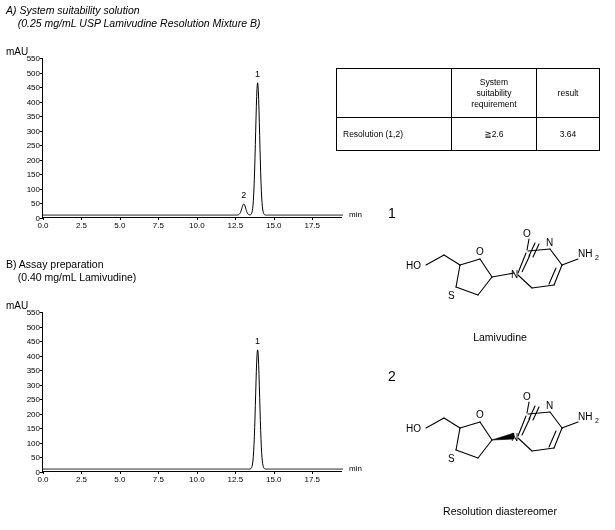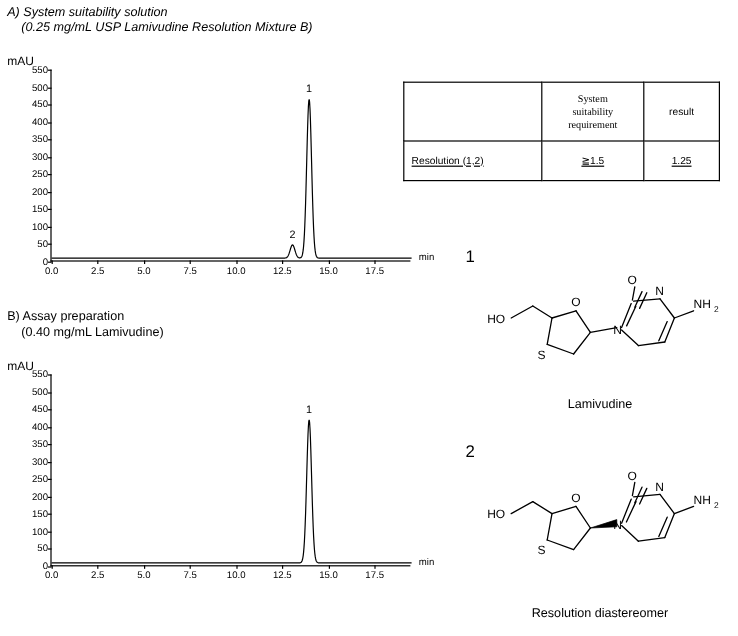--- a/index.html
+++ b/index.html
@@ -107,21 +107,21 @@
     line-height: 11px;
   }
   #result-table td.left {
     text-align: left;
     padding-left: 6px;
   }
   .col-a { width: 104px; }
   .col-b { width: 76px; }
   .col-c { width: 54px; }
   .hrow { height: 42px; }
-  .drow { height: 26px; text-decoration: underline; }
+  .drow { height: 26px; }
 
   
   .struct-num {
     position: absolute;
     font-size: 14px;
   }
   #num-1 { left: 388px; top: 205px; }
   #num-2 { left: 388px; top: 368px; }
   .struct-name {
     position: absolute;
@@ -244,29 +244,29 @@
         <path d="M0.00 157.09 L0.33 157.09 L0.67 157.09 L1.00 157.09 L1.33 157.09 L1.67 157.09 L2.00 157.09 L2.33 157.09 L2.67 157.09 L3.00 157.09 L3.33 157.09 L3.67 157.09 L4.00 157.09 L4.33 157.09 L4.67 157.09 L5.00 157.09 L5.33 157.09 L5.67 157.09 L6.00 157.09 L6.33 157.09 L6.67 157.09 L7.00 157.09 L7.33 157.09 L7.67 157.09 L8.00 157.09 L8.33 157.09 L8.67 157.09 L9.00 157.09 L9.33 157.09 L9.67 157.09 L10.00 157.09 L10.33 157.09 L10.67 157.09 L11.00 157.09 L11.33 157.09 L11.67 157.09 L12.00 157.09 L12.33 157.09 L12.67 157.09 L13.00 157.09 L13.33 157.09 L13.67 157.09 L14.00 157.09 L14.33 157.09 L14.67 157.09 L15.00 157.09 L15.33 157.09 L15.67 157.09 L16.00 157.09 L16.33 157.09 L16.67 157.09 L17.00 157.09 L17.33 157.09 L17.67 157.09 L18.00 157.09 L18.33 157.09 L18.67 157.09 L19.00 157.09 L19.33 157.09 L19.67 157.09 L20.00 157.09 L20.33 157.09 L20.67 157.09 L21.00 157.09 L21.33 157.09 L21.67 157.09 L22.00 157.09 L22.33 157.09 L22.67 157.09 L23.00 157.09 L23.33 157.09 L23.67 157.09 L24.00 157.09 L24.33 157.09 L24.67 157.09 L25.00 157.09 L25.33 157.09 L25.67 157.09 L26.00 157.09 L26.33 157.09 L26.67 157.09 L27.00 157.09 L27.33 157.09 L27.67 157.09 L28.00 157.09 L28.33 157.09 L28.67 157.09 L29.00 157.09 L29.33 157.09 L29.67 157.09 L30.00 157.09 L30.33 157.09 L30.67 157.09 L31.00 157.09 L31.33 157.09 L31.67 157.09 L32.00 157.09 L32.33 157.09 L32.67 157.09 L33.00 157.09 L33.33 157.09 L33.67 157.09 L34.00 157.09 L34.33 157.09 L34.67 157.09 L35.00 157.09 L35.33 157.09 L35.67 157.09 L36.00 157.09 L36.33 157.09 L36.67 157.09 L37.00 157.09 L37.33 157.09 L37.67 157.09 L38.00 157.09 L38.33 157.09 L38.67 157.09 L39.00 157.09 L39.33 157.09 L39.67 157.09 L40.00 157.09 L40.33 157.09 L40.67 157.09 L41.00 157.09 L41.33 157.09 L41.67 157.09 L42.00 157.09 L42.33 157.09 L42.67 157.09 L43.00 157.09 L43.33 157.09 L43.67 157.09 L44.00 157.09 L44.33 157.09 L44.67 157.09 L45.00 157.09 L45.33 157.09 L45.67 157.09 L46.00 157.09 L46.33 157.09 L46.67 157.09 L47.00 157.09 L47.33 157.09 L47.67 157.09 L48.00 157.09 L48.33 157.09 L48.67 157.09 L49.00 157.09 L49.33 157.09 L49.67 157.09 L50.00 157.09 L50.33 157.09 L50.67 157.09 L51.00 157.09 L51.33 157.09 L51.67 157.09 L52.00 157.09 L52.33 157.09 L52.67 157.09 L53.00 157.09 L53.33 157.09 L53.67 157.09 L54.00 157.09 L54.33 157.09 L54.67 157.09 L55.00 157.09 L55.33 157.09 L55.67 157.09 L56.00 157.09 L56.33 157.09 L56.67 157.09 L57.00 157.09 L57.33 157.09 L57.67 157.09 L58.00 157.09 L58.33 157.09 L58.67 157.09 L59.00 157.09 L59.33 157.09 L59.67 157.09 L60.00 157.09 L60.33 157.09 L60.67 157.09 L61.00 157.09 L61.33 157.09 L61.67 157.09 L62.00 157.09 L62.33 157.09 L62.67 157.09 L63.00 157.09 L63.33 157.09 L63.67 157.09 L64.00 157.09 L64.33 157.09 L64.67 157.09 L65.00 157.09 L65.33 157.09 L65.67 157.09 L66.00 157.09 L66.33 157.09 L66.67 157.09 L67.00 157.09 L67.33 157.09 L67.67 157.09 L68.00 157.09 L68.33 157.09 L68.67 157.09 L69.00 157.09 L69.33 157.09 L69.67 157.09 L70.00 157.09 L70.33 157.09 L70.67 157.09 L71.00 157.09 L71.33 157.09 L71.67 157.09 L72.00 157.09 L72.33 157.09 L72.67 157.09 L73.00 157.09 L73.33 157.09 L73.67 157.09 L74.00 157.09 L74.33 157.09 L74.67 157.09 L75.00 157.09 L75.33 157.09 L75.67 157.09 L76.00 157.09 L76.33 157.09 L76.67 157.09 L77.00 157.09 L77.33 157.09 L77.67 157.09 L78.00 157.09 L78.33 157.09 L78.67 157.09 L79.00 157.09 L79.33 157.09 L79.67 157.09 L80.00 157.09 L80.33 157.09 L80.67 157.09 L81.00 157.09 L81.33 157.09 L81.67 157.09 L82.00 157.09 L82.33 157.09 L82.67 157.09 L83.00 157.09 L83.33 157.09 L83.67 157.09 L84.00 157.09 L84.33 157.09 L84.67 157.09 L85.00 157.09 L85.33 157.09 L85.67 157.09 L86.00 157.09 L86.33 157.09 L86.67 157.09 L87.00 157.09 L87.33 157.09 L87.67 157.09 L88.00 157.09 L88.33 157.09 L88.67 157.09 L89.00 157.09 L89.33 157.09 L89.67 157.09 L90.00 157.09 L90.33 157.09 L90.67 157.09 L91.00 157.09 L91.33 157.09 L91.67 157.09 L92.00 157.09 L92.33 157.09 L92.67 157.09 L93.00 157.09 L93.33 157.09 L93.67 157.09 L94.00 157.09 L94.33 157.09 L94.67 157.09 L95.00 157.09 L95.33 157.09 L95.67 157.09 L96.00 157.09 L96.33 157.09 L96.67 157.09 L97.00 157.09 L97.33 157.09 L97.67 157.09 L98.00 157.09 L98.33 157.09 L98.67 157.09 L99.00 157.09 L99.33 157.09 L99.67 157.09 L100.00 157.09 L100.33 157.09 L100.67 157.09 L101.00 157.09 L101.33 157.09 L101.67 157.09 L102.00 157.09 L102.33 157.09 L102.67 157.09 L103.00 157.09 L103.33 157.09 L103.67 157.09 L104.00 157.09 L104.33 157.09 L104.67 157.09 L105.00 157.09 L105.33 157.09 L105.67 157.09 L106.00 157.09 L106.33 157.09 L106.67 157.09 L107.00 157.09 L107.33 157.09 L107.67 157.09 L108.00 157.09 L108.33 157.09 L108.67 157.09 L109.00 157.09 L109.33 157.09 L109.67 157.09 L110.00 157.09 L110.33 157.09 L110.67 157.09 L111.00 157.09 L111.33 157.09 L111.67 157.09 L112.00 157.09 L112.33 157.09 L112.67 157.09 L113.00 157.09 L113.33 157.09 L113.67 157.09 L114.00 157.09 L114.33 157.09 L114.67 157.09 L115.00 157.09 L115.33 157.09 L115.67 157.09 L116.00 157.09 L116.33 157.09 L116.67 157.09 L117.00 157.09 L117.33 157.09 L117.67 157.09 L118.00 157.09 L118.33 157.09 L118.67 157.09 L119.00 157.09 L119.33 157.09 L119.67 157.09 L120.00 157.09 L120.33 157.09 L120.67 157.09 L121.00 157.09 L121.33 157.09 L121.67 157.09 L122.00 157.09 L122.33 157.09 L122.67 157.09 L123.00 157.09 L123.33 157.09 L123.67 157.09 L124.00 157.09 L124.33 157.09 L124.67 157.09 L125.00 157.09 L125.33 157.09 L125.67 157.09 L126.00 157.09 L126.33 157.09 L126.67 157.09 L127.00 157.09 L127.33 157.09 L127.67 157.09 L128.00 157.09 L128.33 157.09 L128.67 157.09 L129.00 157.09 L129.33 157.09 L129.67 157.09 L130.00 157.09 L130.33 157.09 L130.67 157.09 L131.00 157.09 L131.33 157.09 L131.67 157.09 L132.00 157.09 L132.33 157.09 L132.67 157.09 L133.00 157.09 L133.33 157.09 L133.67 157.09 L134.00 157.09 L134.33 157.09 L134.67 157.09 L135.00 157.09 L135.33 157.09 L135.67 157.09 L136.00 157.09 L136.33 157.09 L136.67 157.09 L137.00 157.09 L137.33 157.09 L137.67 157.09 L138.00 157.09 L138.33 157.09 L138.67 157.09 L139.00 157.09 L139.33 157.09 L139.67 157.09 L140.00 157.09 L140.33 157.09 L140.67 157.09 L141.00 157.09 L141.33 157.09 L141.67 157.09 L142.00 157.09 L142.33 157.09 L142.67 157.09 L143.00 157.09 L143.33 157.09 L143.67 157.09 L144.00 157.09 L144.33 157.09 L144.67 157.09 L145.00 157.09 L145.33 157.09 L145.67 157.09 L146.00 157.09 L146.33 157.09 L146.67 157.09 L147.00 157.09 L147.33 157.09 L147.67 157.09 L148.00 157.09 L148.33 157.09 L148.67 157.09 L149.00 157.09 L149.33 157.09 L149.67 157.09 L150.00 157.09 L150.33 157.09 L150.67 157.09 L151.00 157.09 L151.33 157.09 L151.67 157.09 L152.00 157.09 L152.33 157.09 L152.67 157.09 L153.00 157.09 L153.33 157.09 L153.67 157.09 L154.00 157.09 L154.33 157.09 L154.67 157.09 L155.00 157.09 L155.33 157.09 L155.67 157.09 L156.00 157.09 L156.33 157.09 L156.67 157.09 L157.00 157.09 L157.33 157.09 L157.67 157.09 L158.00 157.09 L158.33 157.09 L158.67 157.09 L159.00 157.09 L159.33 157.09 L159.67 157.09 L160.00 157.09 L160.33 157.09 L160.67 157.09 L161.00 157.09 L161.33 157.09 L161.67 157.09 L162.00 157.09 L162.33 157.09 L162.67 157.09 L163.00 157.09 L163.33 157.09 L163.67 157.09 L164.00 157.09 L164.33 157.09 L164.67 157.09 L165.00 157.09 L165.33 157.09 L165.67 157.09 L166.00 157.09 L166.33 157.09 L166.67 157.09 L167.00 157.09 L167.33 157.09 L167.67 157.09 L168.00 157.09 L168.33 157.09 L168.67 157.09 L169.00 157.09 L169.33 157.09 L169.67 157.09 L170.00 157.09 L170.33 157.09 L170.67 157.09 L171.00 157.09 L171.33 157.09 L171.67 157.09 L172.00 157.09 L172.33 157.09 L172.67 157.09 L173.00 157.09 L173.33 157.09 L173.67 157.09 L174.00 157.09 L174.33 157.09 L174.67 157.09 L175.00 157.09 L175.33 157.09 L175.67 157.09 L176.00 157.09 L176.33 157.09 L176.67 157.09 L177.00 157.09 L177.33 157.09 L177.67 157.09 L178.00 157.09 L178.33 157.09 L178.67 157.09 L179.00 157.09 L179.33 157.09 L179.67 157.09 L180.00 157.09 L180.33 157.09 L180.67 157.09 L181.00 157.09 L181.33 157.09 L181.67 157.09 L182.00 157.09 L182.33 157.09 L182.67 157.09 L183.00 157.09 L183.33 157.09 L183.67 157.09 L184.00 157.09 L184.33 157.09 L184.67 157.09 L185.00 157.09 L185.33 157.09 L185.67 157.09 L186.00 157.09 L186.33 157.09 L186.67 157.09 L187.00 157.09 L187.33 157.09 L187.67 157.09 L188.00 157.09 L188.33 157.09 L188.67 157.09 L189.00 157.09 L189.33 157.09 L189.67 157.09 L190.00 157.09 L190.33 157.09 L190.67 157.09 L191.00 157.09 L191.33 157.09 L191.67 157.09 L192.00 157.09 L192.33 157.09 L192.67 157.09 L193.00 157.09 L193.33 157.09 L193.67 157.09 L194.00 157.09 L194.33 157.09 L194.67 157.09 L195.00 157.09 L195.33 157.09 L195.67 157.09 L196.00 157.09 L196.33 157.09 L196.67 157.09 L197.00 157.09 L197.33 157.09 L197.67 157.09 L198.00 157.09 L198.33 157.09 L198.67 157.09 L199.00 157.09 L199.33 157.09 L199.67 157.09 L200.00 157.09 L200.33 157.09 L200.67 157.09 L201.00 157.09 L201.33 157.09 L201.67 157.09 L202.00 157.09 L202.33 157.09 L202.67 157.09 L203.00 157.09 L203.33 157.09 L203.67 157.09 L204.00 157.09 L204.33 157.09 L204.67 157.09 L205.00 157.09 L205.33 157.09 L205.67 157.08 L206.00 157.08 L206.33 157.06 L206.67 157.03 L207.00 156.99 L207.33 156.90 L207.67 156.75 L208.00 156.50 L208.33 156.09 L208.67 155.46 L209.00 154.48 L209.33 153.04 L209.67 150.97 L210.00 148.08 L210.33 144.18 L210.67 139.08 L211.00 132.64 L211.33 124.78 L211.67 115.53 L212.00 105.05 L212.33 93.66 L212.67 81.83 L213.00 70.17 L213.33 59.37 L213.67 50.15 L214.00 43.17 L214.33 38.96 L214.67 37.86 L215.00 39.94 L215.33 45.04 L215.67 52.78 L216.00 62.56 L216.33 73.70 L216.67 85.48 L217.00 97.23 L217.33 108.39 L217.67 118.52 L218.00 127.35 L218.33 134.77 L218.67 140.79 L219.00 145.50 L219.33 149.06 L219.67 151.68 L220.00 153.54 L220.33 154.83 L220.67 155.68 L221.00 156.24 L221.33 156.59 L221.67 156.80 L222.00 156.93 L222.33 157.00 L222.67 157.04 L223.00 157.07 L223.33 157.08 L223.67 157.09 L224.00 157.09 L224.33 157.09 L224.67 157.09 L225.00 157.09 L225.33 157.09 L225.67 157.09 L226.00 157.09 L226.33 157.09 L226.67 157.09 L227.00 157.09 L227.33 157.09 L227.67 157.09 L228.00 157.09 L228.33 157.09 L228.67 157.09 L229.00 157.09 L229.33 157.09 L229.67 157.09 L230.00 157.09 L230.33 157.09 L230.67 157.09 L231.00 157.09 L231.33 157.09 L231.67 157.09 L232.00 157.09 L232.33 157.09 L232.67 157.09 L233.00 157.09 L233.33 157.09 L233.67 157.09 L234.00 157.09 L234.33 157.09 L234.67 157.09 L235.00 157.09 L235.33 157.09 L235.67 157.09 L236.00 157.09 L236.33 157.09 L236.67 157.09 L237.00 157.09 L237.33 157.09 L237.67 157.09 L238.00 157.09 L238.33 157.09 L238.67 157.09 L239.00 157.09 L239.33 157.09 L239.67 157.09 L240.00 157.09 L240.33 157.09 L240.67 157.09 L241.00 157.09 L241.33 157.09 L241.67 157.09 L242.00 157.09 L242.33 157.09 L242.67 157.09 L243.00 157.09 L243.33 157.09 L243.67 157.09 L244.00 157.09 L244.33 157.09 L244.67 157.09 L245.00 157.09 L245.33 157.09 L245.67 157.09 L246.00 157.09 L246.33 157.09 L246.67 157.09 L247.00 157.09 L247.33 157.09 L247.67 157.09 L248.00 157.09 L248.33 157.09 L248.67 157.09 L249.00 157.09 L249.33 157.09 L249.67 157.09 L250.00 157.09 L250.33 157.09 L250.67 157.09 L251.00 157.09 L251.33 157.09 L251.67 157.09 L252.00 157.09 L252.33 157.09 L252.67 157.09 L253.00 157.09 L253.33 157.09 L253.67 157.09 L254.00 157.09 L254.33 157.09 L254.67 157.09 L255.00 157.09 L255.33 157.09 L255.67 157.09 L256.00 157.09 L256.33 157.09 L256.67 157.09 L257.00 157.09 L257.33 157.09 L257.67 157.09 L258.00 157.09 L258.33 157.09 L258.67 157.09 L259.00 157.09 L259.33 157.09 L259.67 157.09 L260.00 157.09 L260.33 157.09 L260.67 157.09 L261.00 157.09 L261.33 157.09 L261.67 157.09 L262.00 157.09 L262.33 157.09 L262.67 157.09 L263.00 157.09 L263.33 157.09 L263.67 157.09 L264.00 157.09 L264.33 157.09 L264.67 157.09 L265.00 157.09 L265.33 157.09 L265.67 157.09 L266.00 157.09 L266.33 157.09 L266.67 157.09 L267.00 157.09 L267.33 157.09 L267.67 157.09 L268.00 157.09 L268.33 157.09 L268.67 157.09 L269.00 157.09 L269.33 157.09 L269.67 157.09 L270.00 157.09 L270.33 157.09 L270.67 157.09 L271.00 157.09 L271.33 157.09 L271.67 157.09 L272.00 157.09 L272.33 157.09 L272.67 157.09 L273.00 157.09 L273.33 157.09 L273.67 157.09 L274.00 157.09 L274.33 157.09 L274.67 157.09 L275.00 157.09 L275.33 157.09 L275.67 157.09 L276.00 157.09 L276.33 157.09 L276.67 157.09 L277.00 157.09 L277.33 157.09 L277.67 157.09 L278.00 157.09 L278.33 157.09 L278.67 157.09 L279.00 157.09 L279.33 157.09 L279.67 157.09 L280.00 157.09 L280.33 157.09 L280.67 157.09 L281.00 157.09 L281.33 157.09 L281.67 157.09 L282.00 157.09 L282.33 157.09 L282.67 157.09 L283.00 157.09 L283.33 157.09 L283.67 157.09 L284.00 157.09 L284.33 157.09 L284.67 157.09 L285.00 157.09 L285.33 157.09 L285.67 157.09 L286.00 157.09 L286.33 157.09 L286.67 157.09 L287.00 157.09 L287.33 157.09 L287.67 157.09 L288.00 157.09 L288.33 157.09 L288.67 157.09 L289.00 157.09 L289.33 157.09 L289.67 157.09 L290.00 157.09 L290.33 157.09 L290.67 157.09 L291.00 157.09 L291.33 157.09 L291.67 157.09 L292.00 157.09 L292.33 157.09 L292.67 157.09 L293.00 157.09 L293.33 157.09 L293.67 157.09 L294.00 157.09 L294.33 157.09 L294.67 157.09 L295.00 157.09 L295.33 157.09 L295.67 157.09 L296.00 157.09 L296.33 157.09 L296.67 157.09 L297.00 157.09 L297.33 157.09 L297.67 157.09 L298.00 157.09 L298.33 157.09 L298.67 157.09 L299.00 157.09 L299.33 157.09 L299.67 157.09 L300.00 157.09 " fill="none" stroke="#000" stroke-width="1"></path>
       </svg>
       <div class="peak-label" style="left: 214.615px; top: 23.8182px;">1</div>
     </div>
 </div>
 
 <table id="result-table">
   <tbody>
       <tr>
     <td class="col-a hrow"></td>
-    <td class="col-b hrow" style="white-space:pre;font-family:Liberation Serif, serif;">System
+    <td class="col-b hrow" style="white-space:pre;">System
 suitability
 requirement</td>
     <td class="col-c hrow">result</td>
   </tr>
   <tr>
     <td class="col-a drow left">Resolution (1,2)</td>
-    <td class="col-b drow">≧1.5</td>
-    <td class="col-c drow">1.25</td>
+    <td class="col-b drow">≧2.6</td>
+    <td class="col-c drow">3.64</td>
   </tr>
 </tbody>
   </table>
 
 <div class="struct-num" id="num-1">1</div>
 <svg class="struct-svg" id="struct-svg-1" width="210" height="105" viewBox="0 0 210 105">
   <g stroke="#000" stroke-width="1.1" fill="none" stroke-linecap="round">
 
     <line x1="30" y1="40" x2="48" y2="30"></line>
     <line x1="48" y1="30" x2="64" y2="40"></line>

